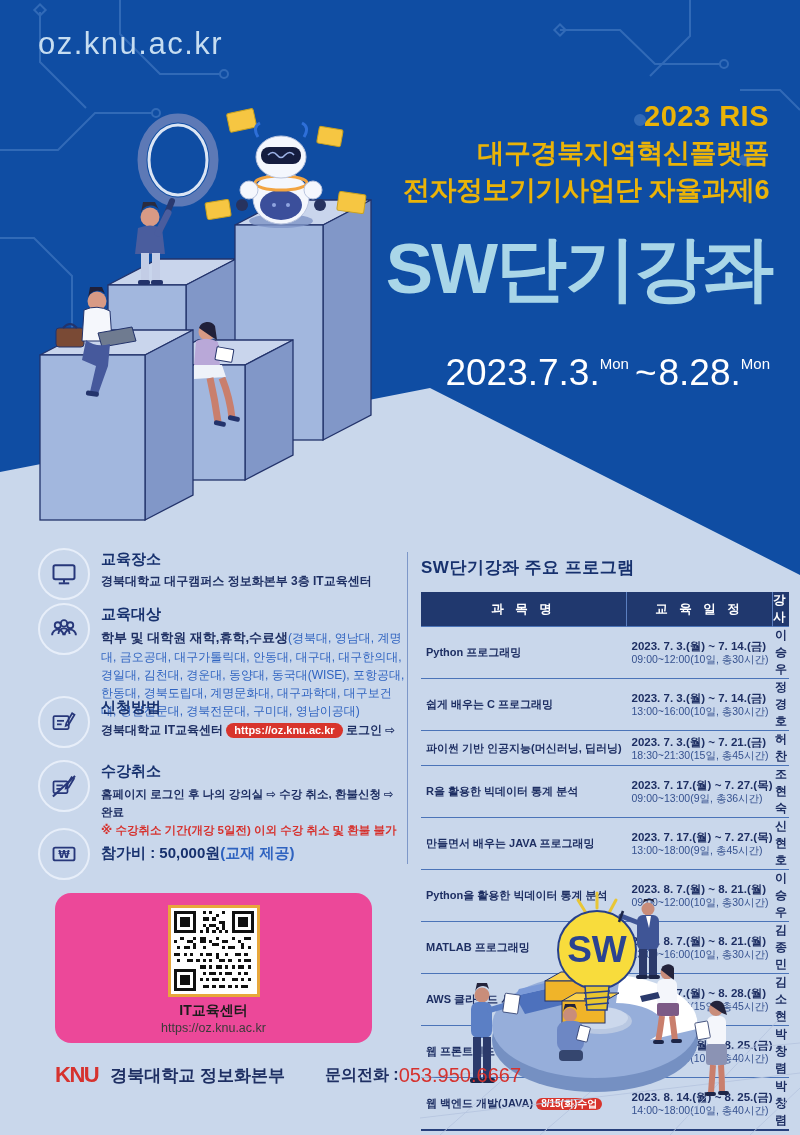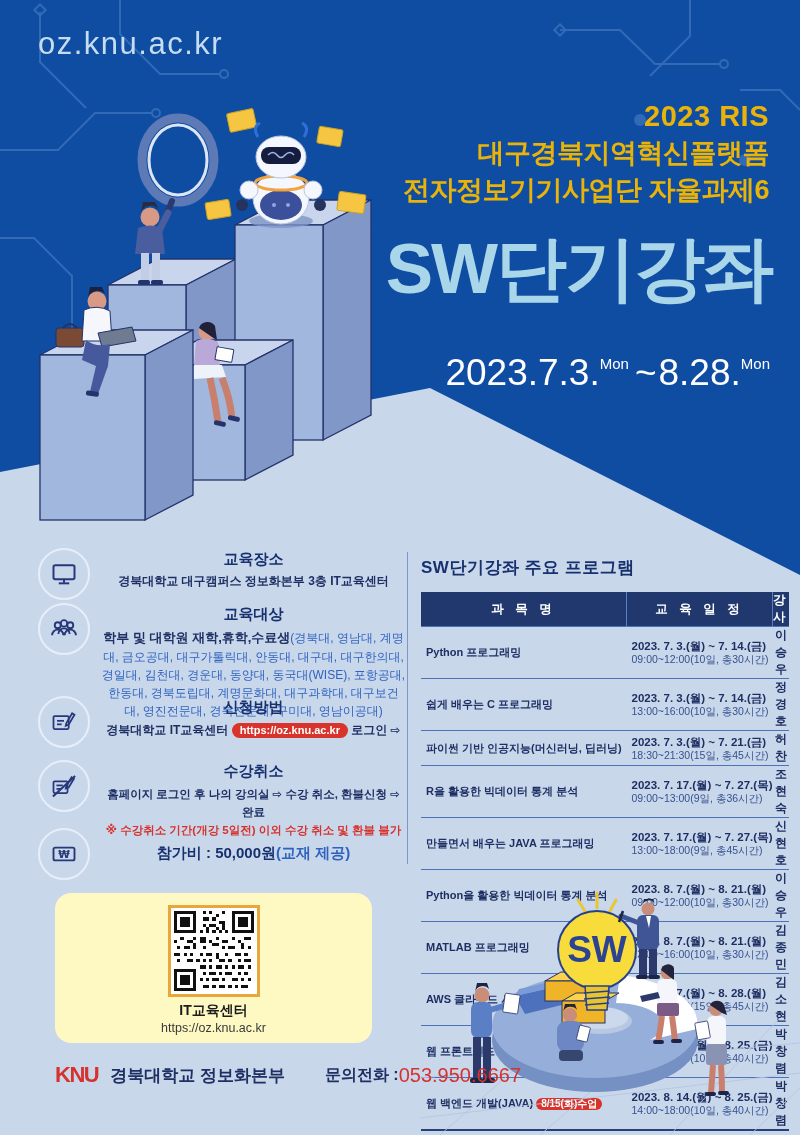--- a/index.html
+++ b/index.html
@@ -14,21 +14,21 @@
   .program { position:absolute; right:31px; top:98px; text-align:right; color:#eab308; font-weight:700; }
   .program .l1 { font-size:29px; line-height:37px; letter-spacing:0.5px; }
   .program .l2, .program .l3 { font-size:27px; line-height:37px; letter-spacing:-0.5px; }
   .main-title { position:absolute; right:28px; top:222px; font-size:71px; font-weight:800;
                 letter-spacing:-2px; color:#a9d6e8; white-space:nowrap; }
   .date-line { position:absolute; right:30px; top:352px; color:#ffffff; font-size:37px; white-space:nowrap; }
   .date-line .day { font-size:15px; position:relative; top:-16px; letter-spacing:0; }
   .date-line .tilde { margin:0 2px 0 6px; }
 
   
-  .info-sec { position:absolute; left:38px; width:368px; display:flex; gap:11px;text-align:center; }
+  .info-sec { position:absolute; left:38px; width:368px; display:flex; gap:11px; }
   .icon-circle { flex:0 0 52px; width:52px; height:52px; border:2px solid #e7eef9; border-radius:50%;
                  display:flex; align-items:center; justify-content:center; }
   .sec-text { width:305px; padding-top:2px; }
   .sec-title { font-size:15px; font-weight:800; color:#17316e; margin-bottom:4px; }
   .sec-body { font-size:12px; line-height:16px; color:#1e2f63; font-weight:700; }
   .uni-lead { font-size:13px; font-weight:800; color:#1e2f63; }
   .uni-detail { font-size:12px; font-weight:400; color:#2f63c0; line-height:16px; }
   .flow-line { font-size:12px; line-height:18px; color:#1e2f63; font-weight:700; }
   .tight { font-size:11.5px; }
   .url-badge { background:#d8342c; color:#ffffff; border-radius:10px; padding:1px 8px 2px;
@@ -48,21 +48,21 @@
   tbody td { border-top:1px solid #4b74b8; height:27px; vertical-align:middle; color:#1e2f63; }
   td.c-subj { width:170px; font-size:11px; font-weight:700; padding-left:5px; white-space:nowrap; }
   td.c-date { width:136px; padding-left:5px;margin-left:48px; }
   td.c-inst { width:62px; text-align:center; font-size:12px; font-weight:700; }
   .d1 { font-size:11.5px; font-weight:800; line-height:13px; white-space:nowrap; }
   .d2 { font-size:10.5px; font-weight:400; color:#35518f; line-height:12px; white-space:nowrap; }
   .tbl-badge { background:#d8342c; color:#fff; border-radius:8px; padding:0 5px 1px;
                font-size:10px; font-weight:700; margin-left:3px; }
 
   
-  .qr-card { position:absolute; left:55px; top:893px; width:317px; height:150px; background:#fef9c3;
+  .qr-card { position:absolute; left:55px; top:893px; width:317px; height:150px; background:#ec4899;
              border-radius:16px; display:flex; flex-direction:column; align-items:center; }
   .qr-frame { margin-top:12px; border:3px solid #e8a73b; width:92px; height:92px; background:#fff;
               display:flex; align-items:center; justify-content:center; }
   .qr-label { font-size:14px; font-weight:800; color:#1c1c1c; margin-top:5px; }
   .qr-url { font-size:12.5px; color:#3a3a3a; margin-top:1px; }
 
   
   .footer { position:absolute; left:55px; top:1062px; display:flex; align-items:center; white-space:nowrap; }
   .knu-logo { color:#d6322e; font-weight:800; font-size:22px; letter-spacing:-1.5px; margin-right:12px; }
   .org { font-size:17px; font-weight:800; color:#1e2f63; margin-right:40px; }

